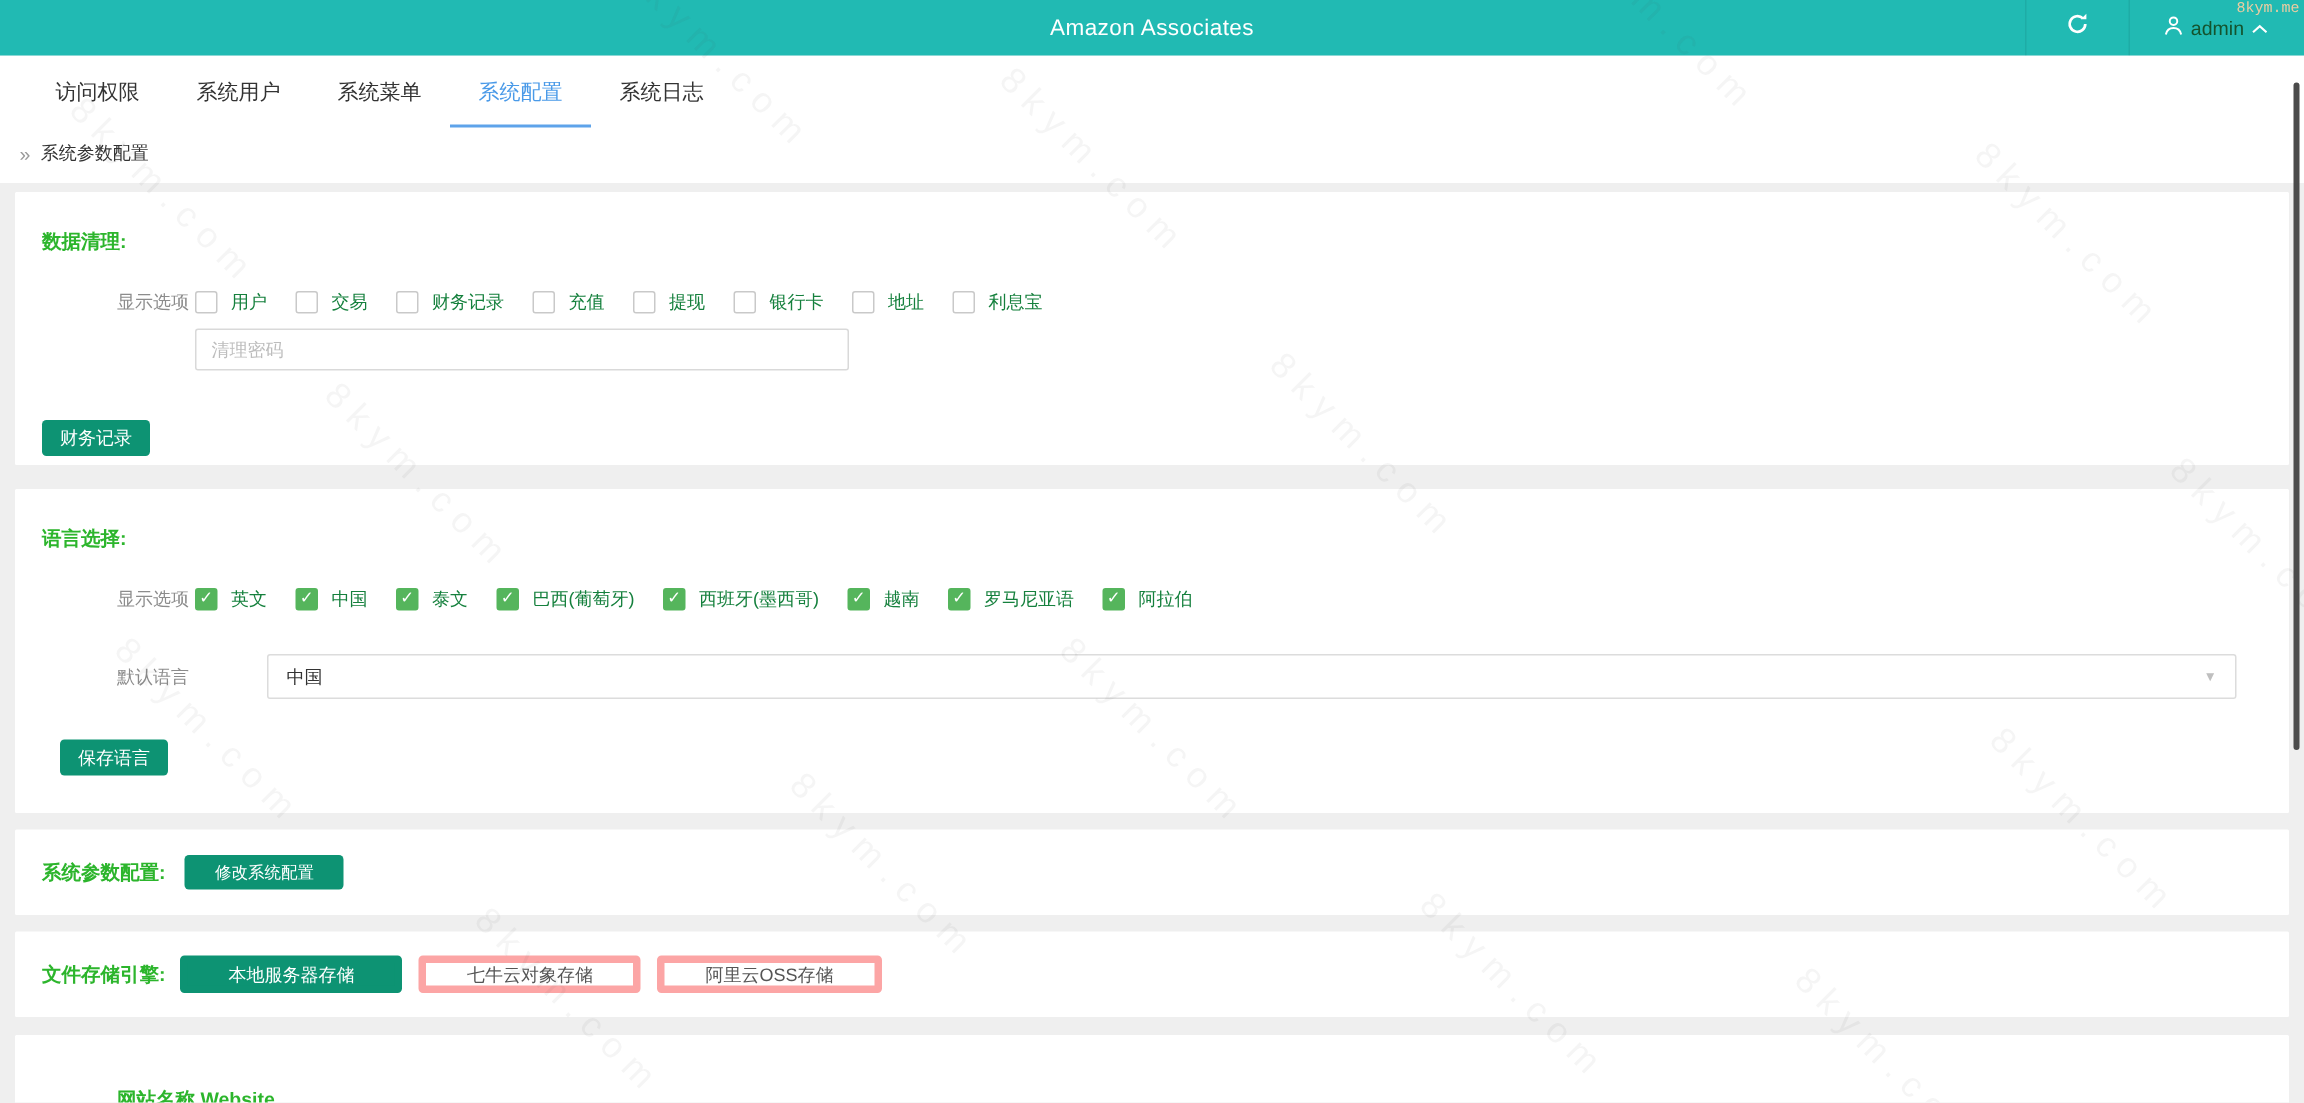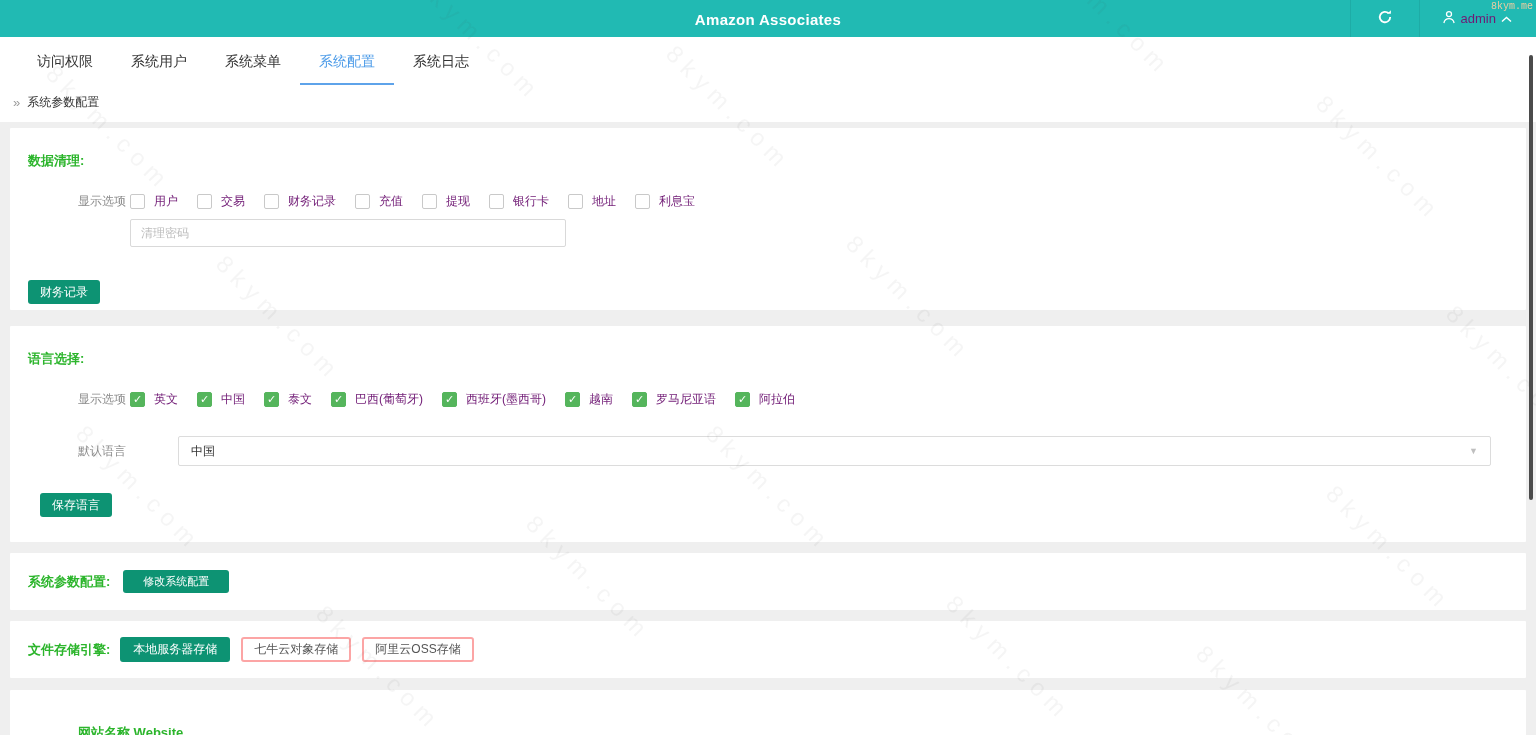--- a/index.html
+++ b/index.html
@@ -3,27 +3,27 @@
 <meta charset="utf-8">
 <style>
   * { margin:0; padding:0; box-sizing:border-box; }
   html,body { width:1536px; height:735px; overflow:hidden; }
   body { font-family:"Liberation Sans","DejaVu Sans",sans-serif; background:#efefef; position:relative; }
   .page { width:1536px; height:735px; position:relative; overflow:hidden; }
 
   
   .topbar { height:37px; background:#21bab3; position:relative; z-index:2; }
   .app-title { position:absolute; left:50%; top:50%; transform:translate(-50%,-50%);
-               color:#fff; font-size:15px; font-weight:bold; letter-spacing:.3px; }
+               color:#fff; font-size:15px; font-weight:normal; letter-spacing:.3px; }
   .corner-mark { position:absolute; top:1px; right:3px; font-family:"Liberation Mono","DejaVu Sans Mono",monospace;
                  font-size:10px; color:rgba(245,205,160,.95); }
   .header-right { position:absolute; right:0; top:0; height:37px; display:flex; align-items:stretch; }
   .refresh-btn { display:flex; align-items:center; padding:0 26px; cursor:pointer;
                  border-left:1px solid rgba(0,0,0,.07); border-right:1px solid rgba(0,0,0,.07); }
-  .user-menu { display:flex; align-items:center; gap:5px; color:#701a75; font-size:13px; padding:0 24px 0 22px; cursor:pointer; }
+  .user-menu { display:flex; align-items:center; gap:5px; color:#14532d; font-size:13px; padding:0 24px 0 22px; cursor:pointer; }
 
   
   .top-white { background:#fff; height:85px; position:relative; z-index:1; }
   .tabs { display:flex; padding-top:14px; height:48px;padding-left:20px; }
   .tab { margin:0 19px; font-size:14px; color:#333; line-height:20px; padding-bottom:9px;
          position:relative; cursor:pointer; white-space:nowrap; }
   .tab:first-child { margin-left:17px; }
   .tab.active { color:#4a9ae8;text-align:center; }
   .tab.active::after { content:""; position:absolute; left:-19px; right:-19px; bottom:0; height:2px; background:#5ea3ea; }
   .breadcrumb { padding:9px 0 0 13px; font-size:12px; color:#333; display:flex; align-items:center; gap:7px; }
@@ -37,21 +37,21 @@
   .card5 { height:46px; margin-top:12px; padding:34px 0 0 68px; }
 
   .sec-label { color:#2cb52c; font-weight:bold; font-size:13px; }
   .opt-label { color:#8c8c8c; font-size:12px; display:inline-block; width:48px; text-align:left; }
 
   .opt-row { margin:23px 0 0 50px; display:flex; align-items:center; }
   .cb-list { display:flex; align-items:center; margin-left:4px; }
   .cb-item { display:flex; align-items:center; margin-right:19px; cursor:pointer; }
   .cb-box { width:15px; height:15px; border:1px solid #c9c9c9; border-radius:2px; background:#fff;
             display:inline-flex; align-items:center; justify-content:center; }
-  .cb-label { font-size:12px; color:#701a75; margin-left:9px; }
+  .cb-label { font-size:12px; color:#15803d; margin-left:9px; }
   .check { color:#fff; font-size:11px; line-height:1; display:none; }
   .cb-list.checked .cb-box { background:#55b55c; border-color:#55b55c; }
   .cb-list.checked .check { display:block; }
 
   .pwd-input { margin:9px 0 0 102px; width:436px; height:28px; border:1px solid #d9d9d9; border-radius:2px;
                padding:0 10px; font-size:12px; color:#333; outline:none; }
   .pwd-input::placeholder { color:#bdbdbd; }
 
   .btn-green { background:#0d9373; color:#fff; border:none; border-radius:3px; font-size:12px;
                height:24px; padding:0 12px; cursor:pointer;
@@ -60,22 +60,22 @@
   .card2 .btn-green { margin:27px 0 0 12px; }
 
   .default-row { margin:28px 35px 0 50px; display:flex; align-items:center;gap:48px; }
   .select { flex:1; height:30px; border:1px solid #dcdcdc; border-radius:2px; margin-left:4px; background:#fff;
             display:flex; align-items:center; justify-content:space-between; padding:0 12px; cursor:pointer; }
   .select-value { font-size:12px; color:#333; }
   .caret { color:#bfbfbf; font-size:9px; }
 
   .card3 .btn-green { margin-left:13px; height:23px; font-size:11px; padding:0 20px; }
   .storage-btns { display:flex; margin-left:10px; }
-  .engine-btn { height:25px; padding:0 11px; margin-right:11px; font-size:12px; border-radius:3px;
-                background:#fff; border:2px solid #fca5a5; color:#555; cursor:pointer;
+  .engine-btn { height:25px; padding:0 27px; margin-right:11px; font-size:12px; border-radius:3px;
+                background:#fff; border:5px solid #fca5a5; color:#555; cursor:pointer;
                 font-family:"Liberation Sans","DejaVu Sans",sans-serif; }
   .engine-btn.active { background:#0d9373; border-color:#0d9373; color:#fff; }
 
   
   .scrollbar { position:absolute; top:37px; right:0; width:10px; bottom:0; z-index:60; }
   .scroll-thumb { position:absolute; top:18px; right:3px; width:4px; height:445px; background:#4b4b4b; border-radius:2px; }
 
   
   .watermark-layer { position:absolute; inset:0; pointer-events:none; z-index:50; overflow:hidden; }
   .wm { position:absolute; transform:rotate(45deg); transform-origin:left top; font-size:24px;

